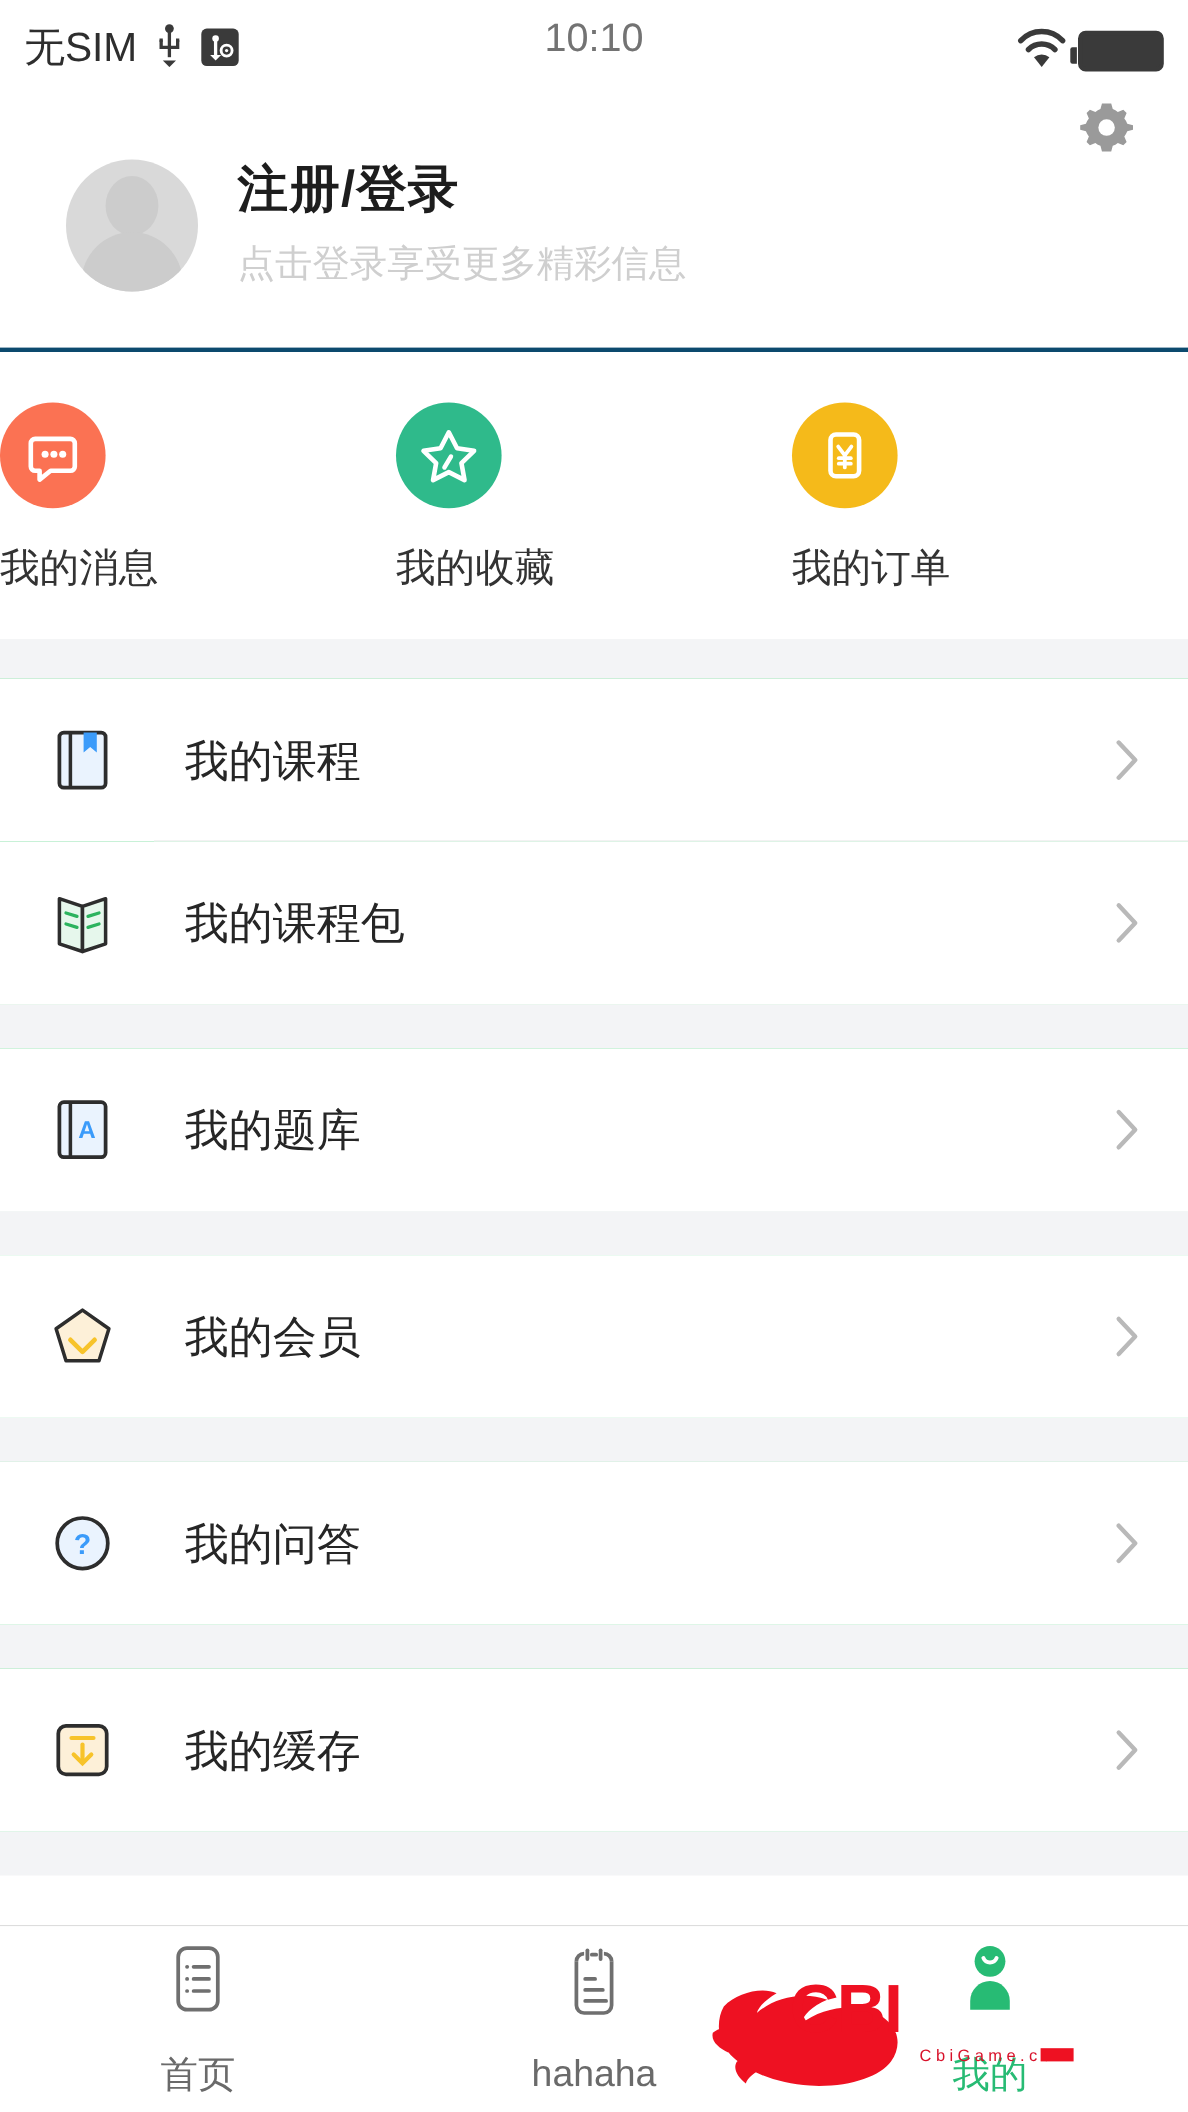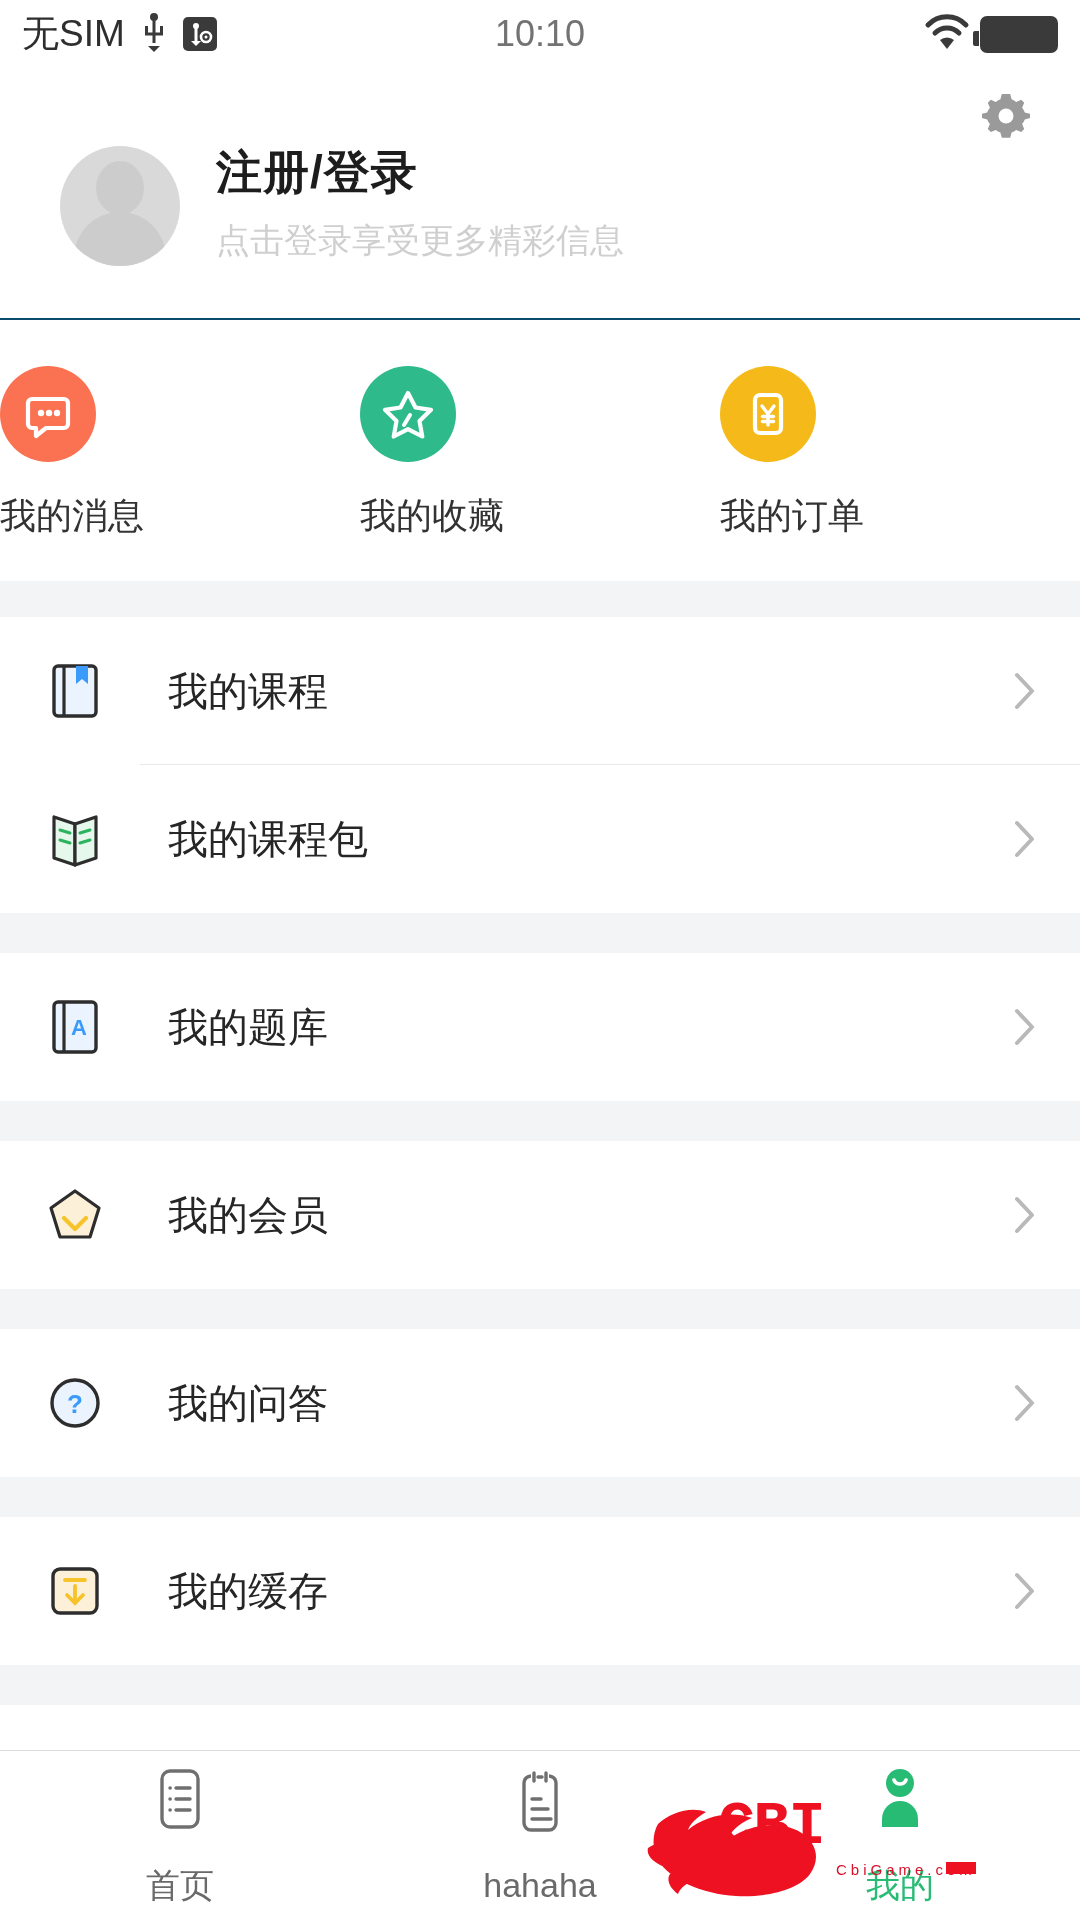--- a/index.html
+++ b/index.html
@@ -8,21 +8,21 @@
     font-family:"Liberation Sans","DejaVu Sans",sans-serif;
     background:#ffffff;
     -webkit-font-smoothing:antialiased;
     overflow:hidden;
     position:relative;
   }
 
   
   .statusbar{
     height:68px; width:100%;
-    display:flex; align-items:center;
+    display:flex; align-items:flex-end;
     padding:0 22px;
     background:#ffffff;
     position:relative;
   }
   .sb-left{ display:flex; align-items:center; gap:14px; }
   .sb-carrier{ font-size:37px; color:#2e2e2e; letter-spacing:0px; }
   .sb-center{
     position:absolute; left:0; right:0; top:0; bottom:0;
     display:flex; align-items:center; justify-content:center;
     pointer-events:none;
@@ -40,21 +40,21 @@
   .usb-box{
     width:34px;height:34px;background:#3a3a3a;border-radius:5px;
     display:flex;align-items:center;justify-content:center;
   }
 
   
   .header{
     position:relative;
     height:252px;
     background:#ffffff;
-    border-bottom:2px solid #0c4a6e;
+    border-bottom:4px solid #0c4a6e;
   }
   .gear{
     position:absolute; right:48px; top:22px;
     width:52px; height:52px;
   }
   .profile{
     display:flex; align-items:center;
     padding:0 0 0 60px;
     height:100%;
     padding-top:26px;
@@ -138,21 +138,21 @@
     pointer-events:none;
   }
   .wm-text{
     position:absolute; left:196px; bottom:24px;
     font-size:15px; color:#d8112a; letter-spacing:4px;
     font-family:"Liberation Sans",sans-serif;
   }
   .wm-cbi{
     position:absolute; left:78px; bottom:40px;
     font-size:62px; font-weight:bold; color:#ee1122;
-    font-family:Liberation Mono, monospace; letter-spacing:-2px;text-align:center;
+    font-family:Liberation Sans, sans-serif; letter-spacing:-2px;text-align:center;
   }
   .wm-dash{
     position:absolute; right:-6px; bottom:28px;
     width:30px;height:12px;background:#ee1122;
   }
 </style>
 </head>
 <body>
 
 <div class="statusbar">

